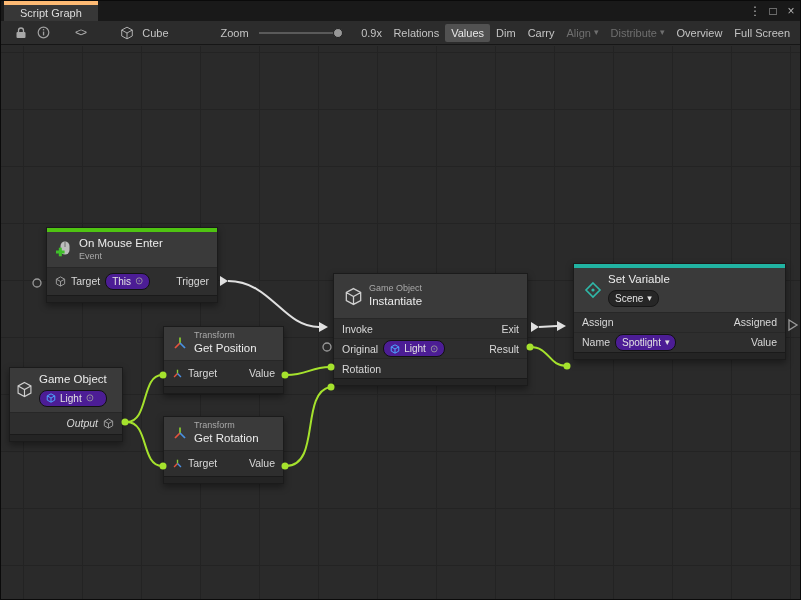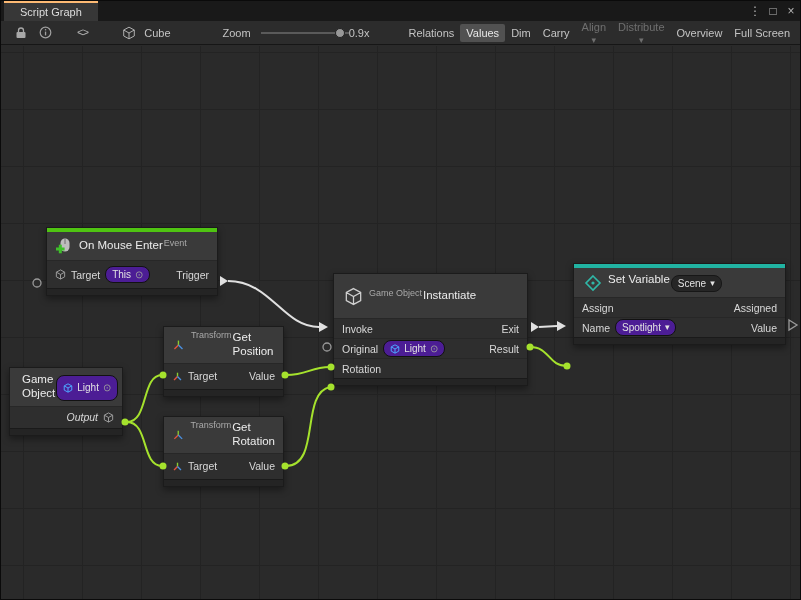--- a/index.html
+++ b/index.html
@@ -3,55 +3,55 @@
 <meta charset="utf-8">
 <style>
   html,body{margin:0;padding:0;background:#111;}
   *{box-sizing:border-box;}
   .window{position:relative;width:801px;height:600px;background:#2a2a2a;
     font-family:"Liberation Sans",sans-serif;font-size:11px;color:#d4d4d4;
     border:1px solid #0a0a0a;overflow:hidden;}
   
   .tabbar{height:20px;background:#191919;display:flex;align-items:stretch;}
   .tab{margin-left:3px;padding:0 16px;background:#373737;color:#ddd;display:flex;
-    align-items:center;border-top:2px solid #fdba74;font-size:11px;}
+    align-items:center;border-top:4px solid #fdba74;font-size:11px;}
   .tab-spacer{flex:1;}
   .winbtn{width:18px;display:flex;align-items:center;justify-content:center;color:#b5b5b5;
     font-size:12px;cursor:default;}
   
   .toolbar{height:24px;background:#2c2c2c;border-bottom:1px solid #161616;display:flex;
     align-items:center;color:#c4c4c4;font-size:11px;padding:0 4px;}
   .ticon{margin-left:8px;display:flex;align-items:center;justify-content:center;width:16px;}
   .code-icon{font-family:"Liberation Mono",monospace;color:#b5b5b5;margin-left:24px;letter-spacing:-1px;}
   .graph-ref{display:flex;align-items:center;gap:8px;margin-left:34px;}
   .zoom-label{margin-left:52px;}
   .slider{position:relative;width:88px;height:12px;margin-left:10px;}
   .slider .track{position:absolute;top:5px;left:0;right:0;height:2px;background:#5a5a5a;}
   .slider .handle{position:absolute;left:74px;top:1px;width:10px;height:10px;border-radius:50%;
     background:#979797;border:1px solid #222;}
-  .zoom-value{margin-left:0;width:28px;}
+  .zoom-value{margin-left:20px;width:28px;}
   .tb-right{margin-left:auto;display:flex;align-items:center;}
   .tbtn{padding:3px 6px;white-space:nowrap;display:flex;align-items:center;gap:3px;border-radius:2px;}
   .tbtn.active{background:#515151;color:#e8e8e8;}
-  .tbtn.disabled{color:#6f6f6f;flex-direction:column;}
+  .tbtn.disabled{color:#6f6f6f;}
   .caret{font-size:9px;line-height:1;}
   
   .canvas{position:absolute;left:0;top:45px;right:0;bottom:0;background-color:#2a2a2a;
     background-image:
       repeating-linear-gradient(to right,#232323 0 1px,transparent 1px 59px),
       repeating-linear-gradient(to bottom,#232323 0 1px,transparent 1px 57px);
     background-position:22px 6px,22px 6px;}
   
   .node{position:absolute;background:#2e2e2e;border:1px solid #1b1b1b;z-index:1;
     box-shadow:0 3px 7px rgba(0,0,0,.4);}
   .accent{height:4px;}
   .accent.green{background:#4fc412;}
   .accent.teal{background:#21b3a2;}
   .node-header{background:#3a3a3a;display:flex;align-items:center;gap:6px;padding:5px 8px;}
-  .htext{display:flex;flex-direction:row;gap:1px;}
+  .htext{display:flex;flex-direction:column;gap:1px;}
   .kicker{font-size:9px;color:#a9a9a9;line-height:1.1;}
   .title{font-size:11.5px;color:#ececec;line-height:1.2;}
   .row{display:flex;justify-content:space-between;align-items:center;padding:0 8px;
     background:#2e2e2e;border-top:1px solid #272727;}
   .pgroup{display:flex;align-items:center;gap:5px;}
   .node-footer{height:7px;background:#242424;border-top:1px solid #1a1a1a;}
   .chip{display:inline-flex;align-items:center;gap:4px;background:#4c1d95;border:1px solid #121212;
     border-radius:8px;padding:1px 6px;font-size:10px;color:#e2e2e2;line-height:1.3;}
   .picker{color:#9e9e9e;font-size:10px;line-height:1;}
   .lbl{font-size:10.5px;color:#d8d8d8;}

